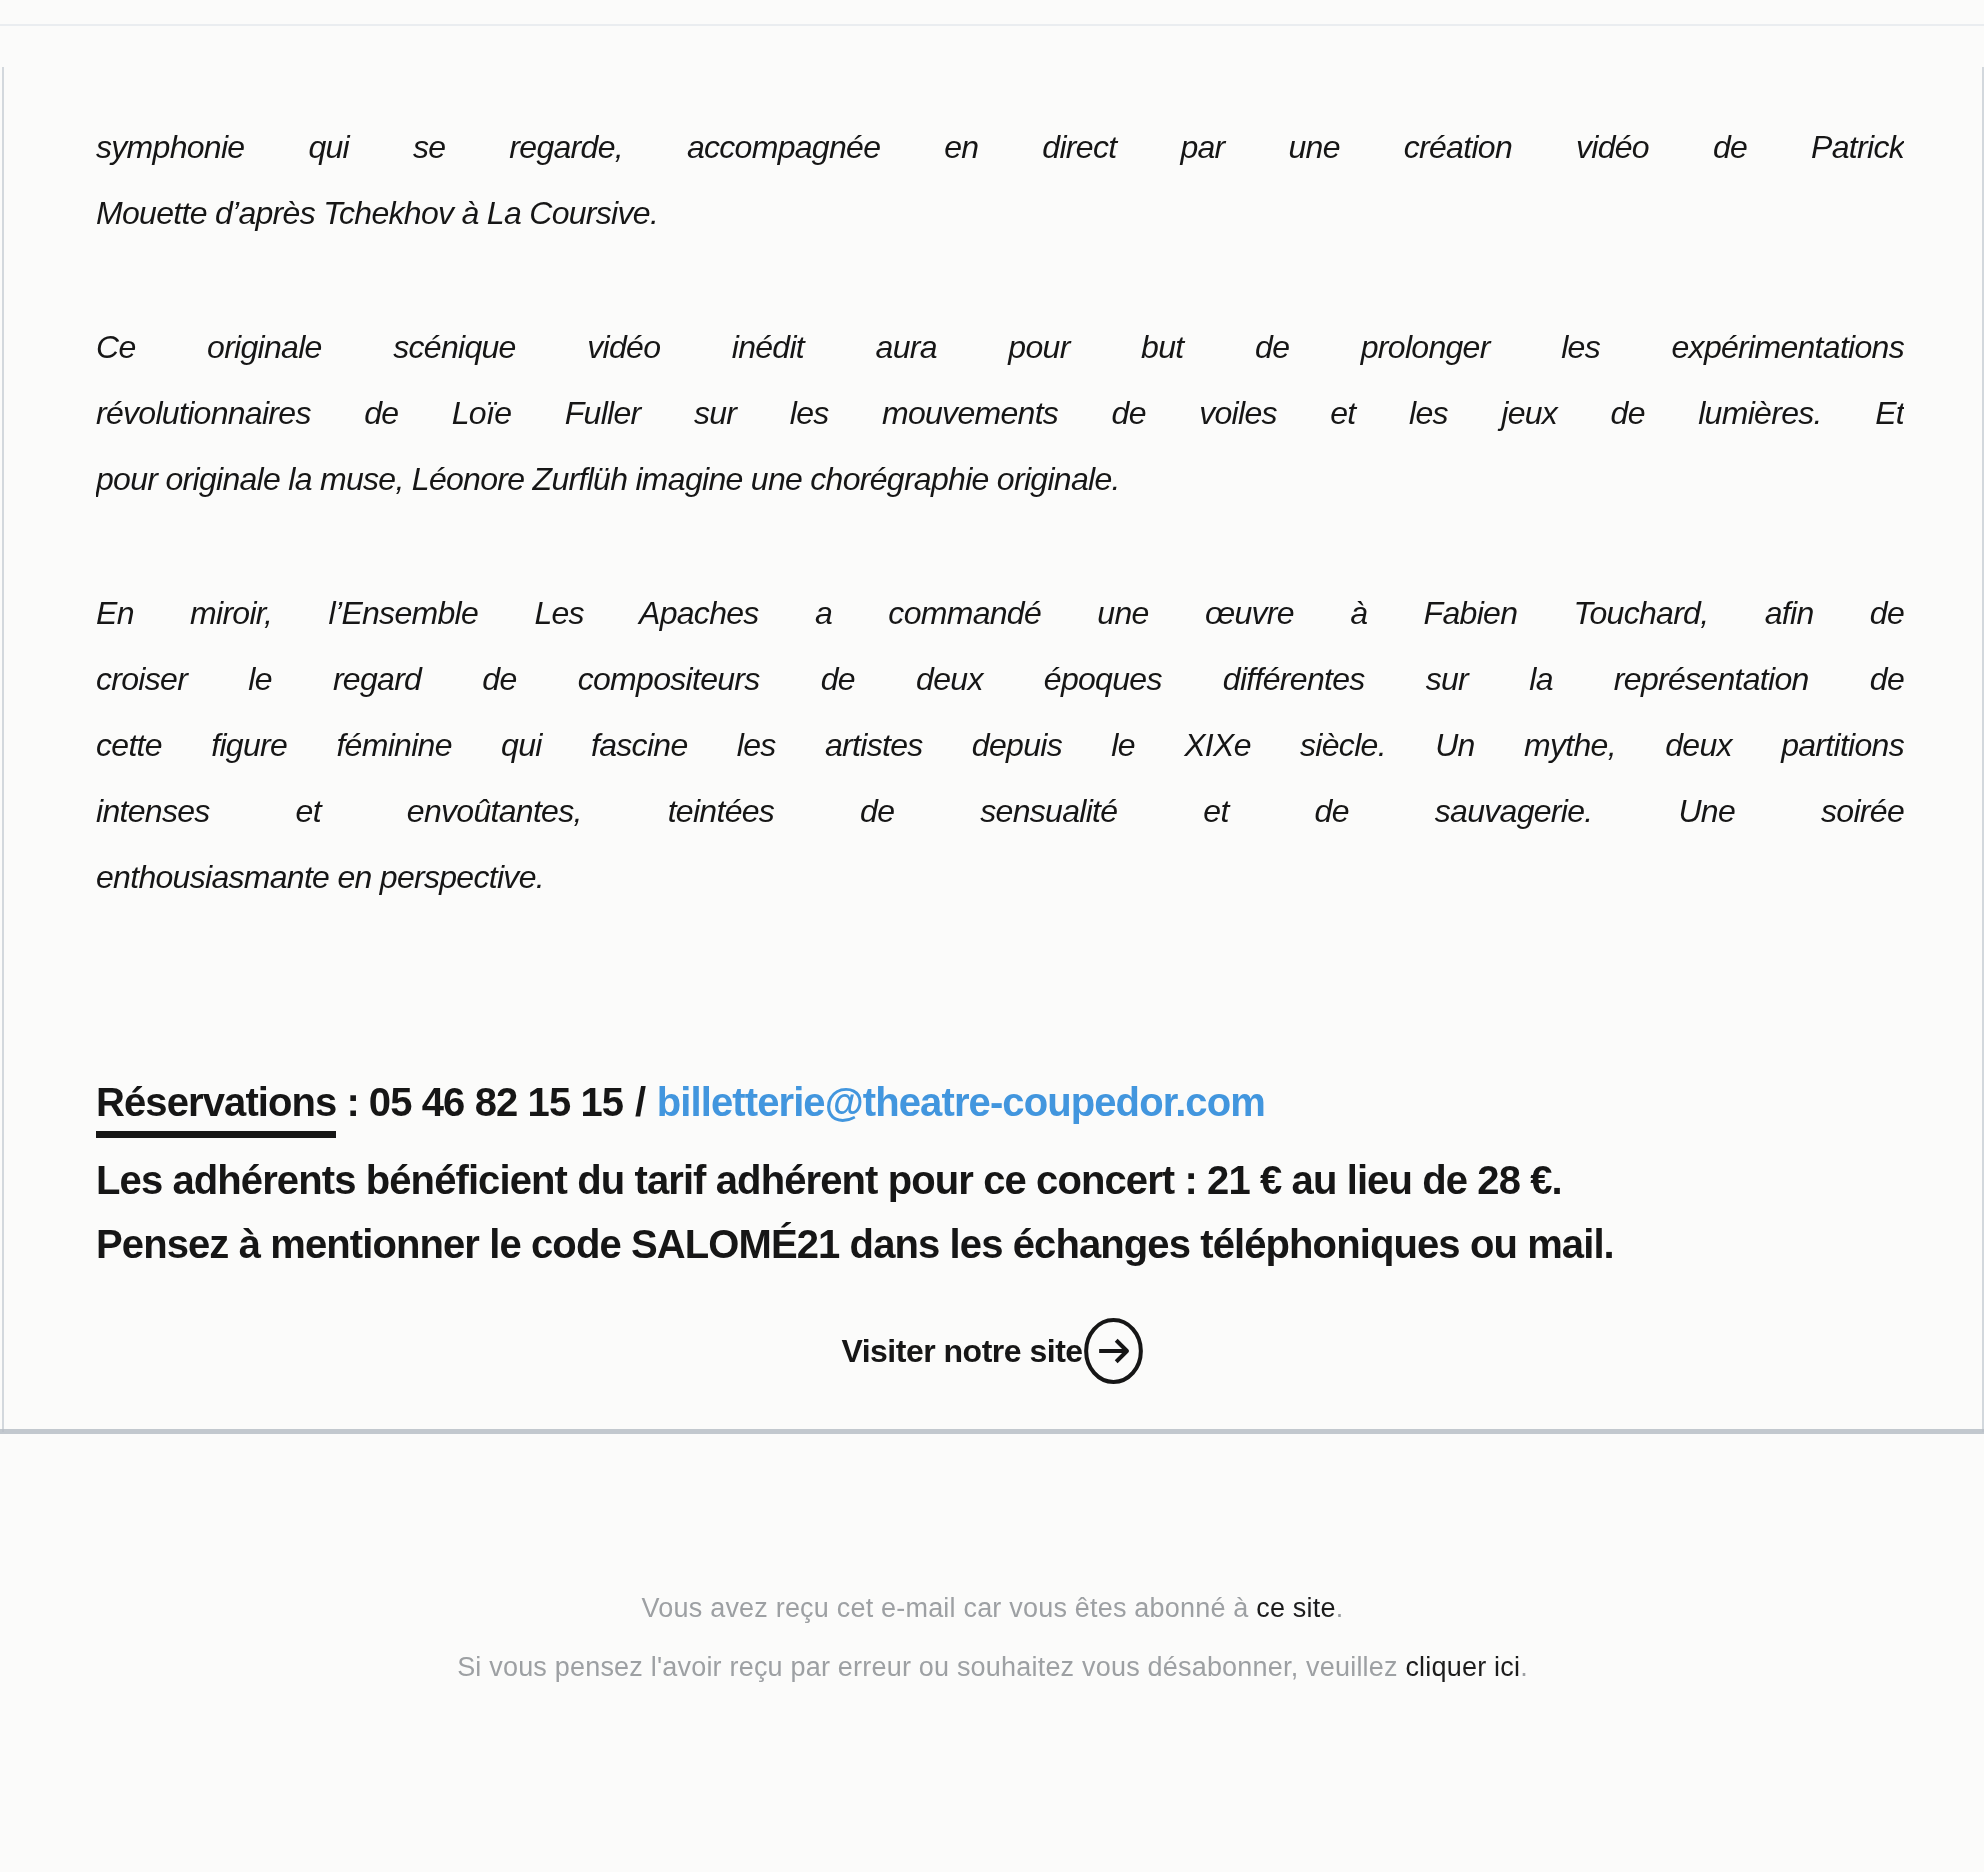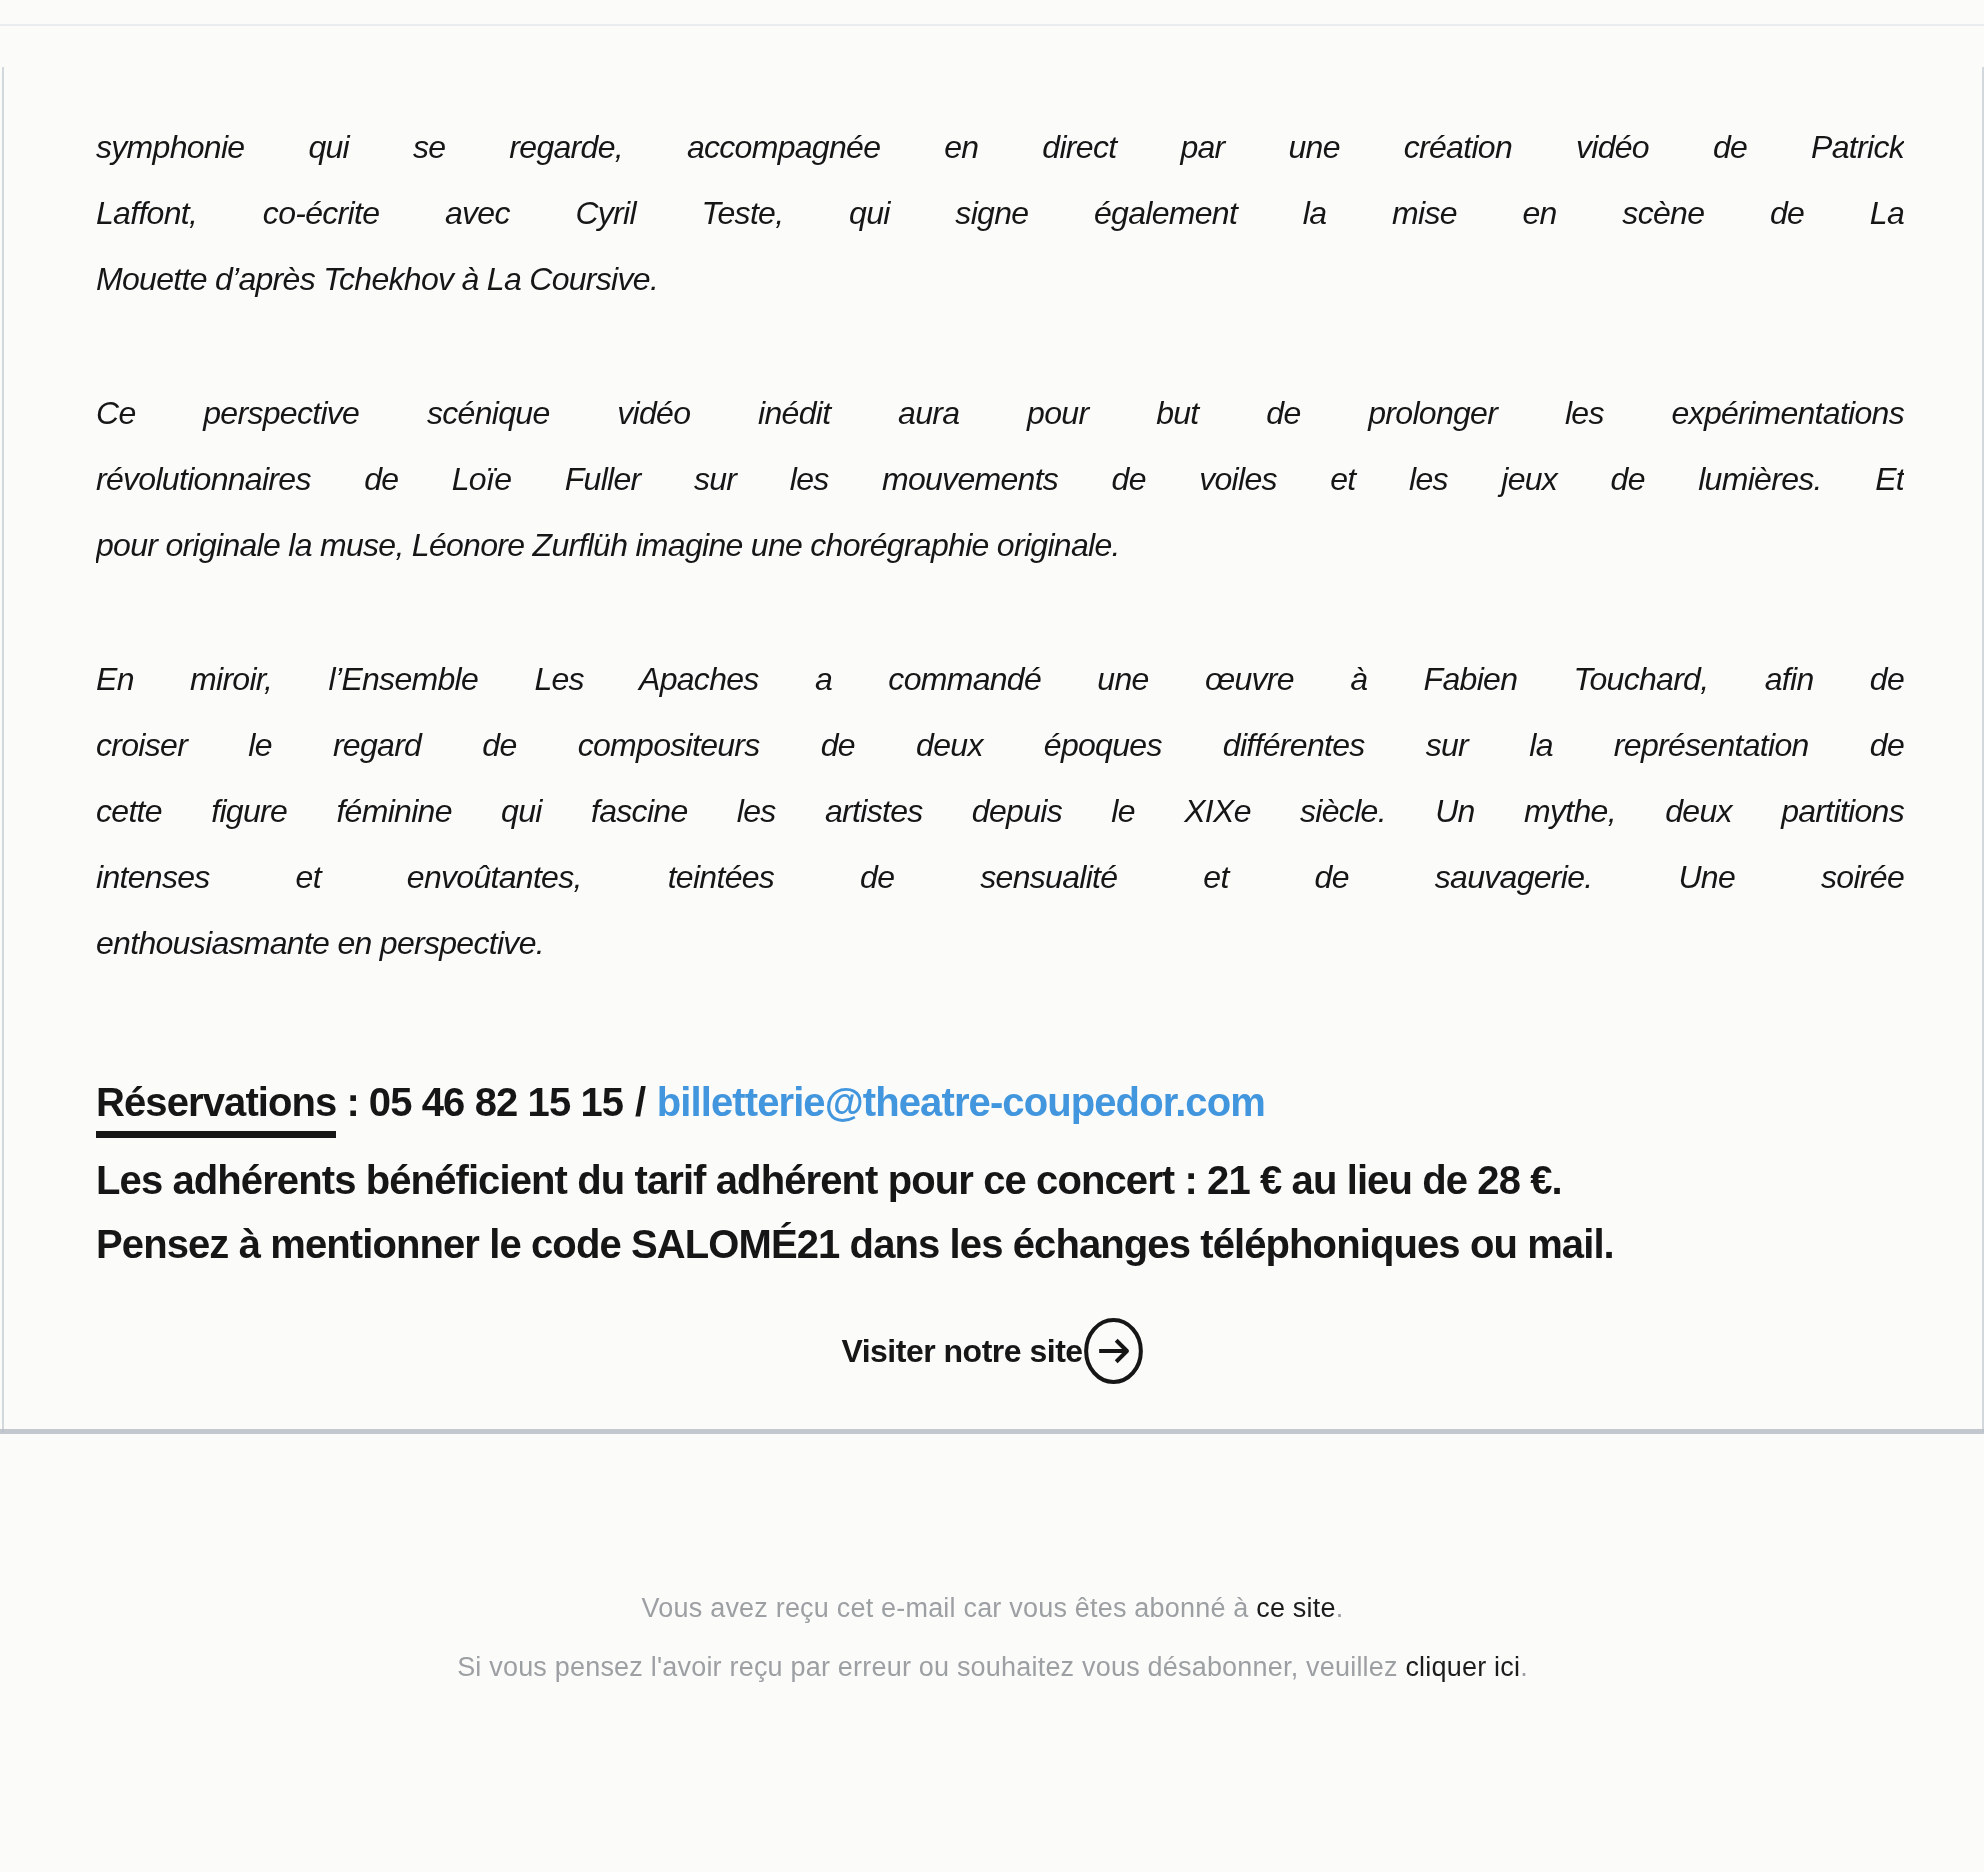--- a/index.html
+++ b/index.html
@@ -128,25 +128,24 @@
 <div class="page">
 
   <div class="border-top"></div>
   <div class="border-left"></div>
   <div class="border-right"></div>
   <div class="border-bottom"></div>
 
   <div class="paragraphs">
       <div class="para">
         <div class="pline">symphonie qui se regarde, accompagnée en direct par une création vidéo de Patrick</div>
-        <div class="pline">Laffont, co-écrite avec Cyril Teste, qui signe également la mise en scène de La</div>
         <div class="pline last">Mouette d’après Tchekhov à La Coursive.</div>
       </div>
       <div class="para">
-        <div class="pline">Ce perspective scénique vidéo inédit aura pour but de prolonger les expérimentations</div>
+        <div class="pline">Ce originale scénique vidéo inédit aura pour but de prolonger les expérimentations</div>
         <div class="pline">révolutionnaires de Loïe Fuller sur les mouvements de voiles et les jeux de lumières. Et</div>
         <div class="pline last">pour originale la muse, Léonore Zurflüh imagine une chorégraphie originale.</div>
       </div>
       <div class="para">
         <div class="pline">En miroir, l’Ensemble Les Apaches a commandé une œuvre à Fabien Touchard, afin de</div>
         <div class="pline">croiser le regard de compositeurs de deux époques différentes sur la représentation de</div>
         <div class="pline">cette figure féminine qui fascine les artistes depuis le XIXe siècle. Un mythe, deux partitions</div>
         <div class="pline">intenses et envoûtantes, teintées de sensualité et de sauvagerie. Une soirée</div>
         <div class="pline last">enthousiasmante en perspective.</div>
       </div>

